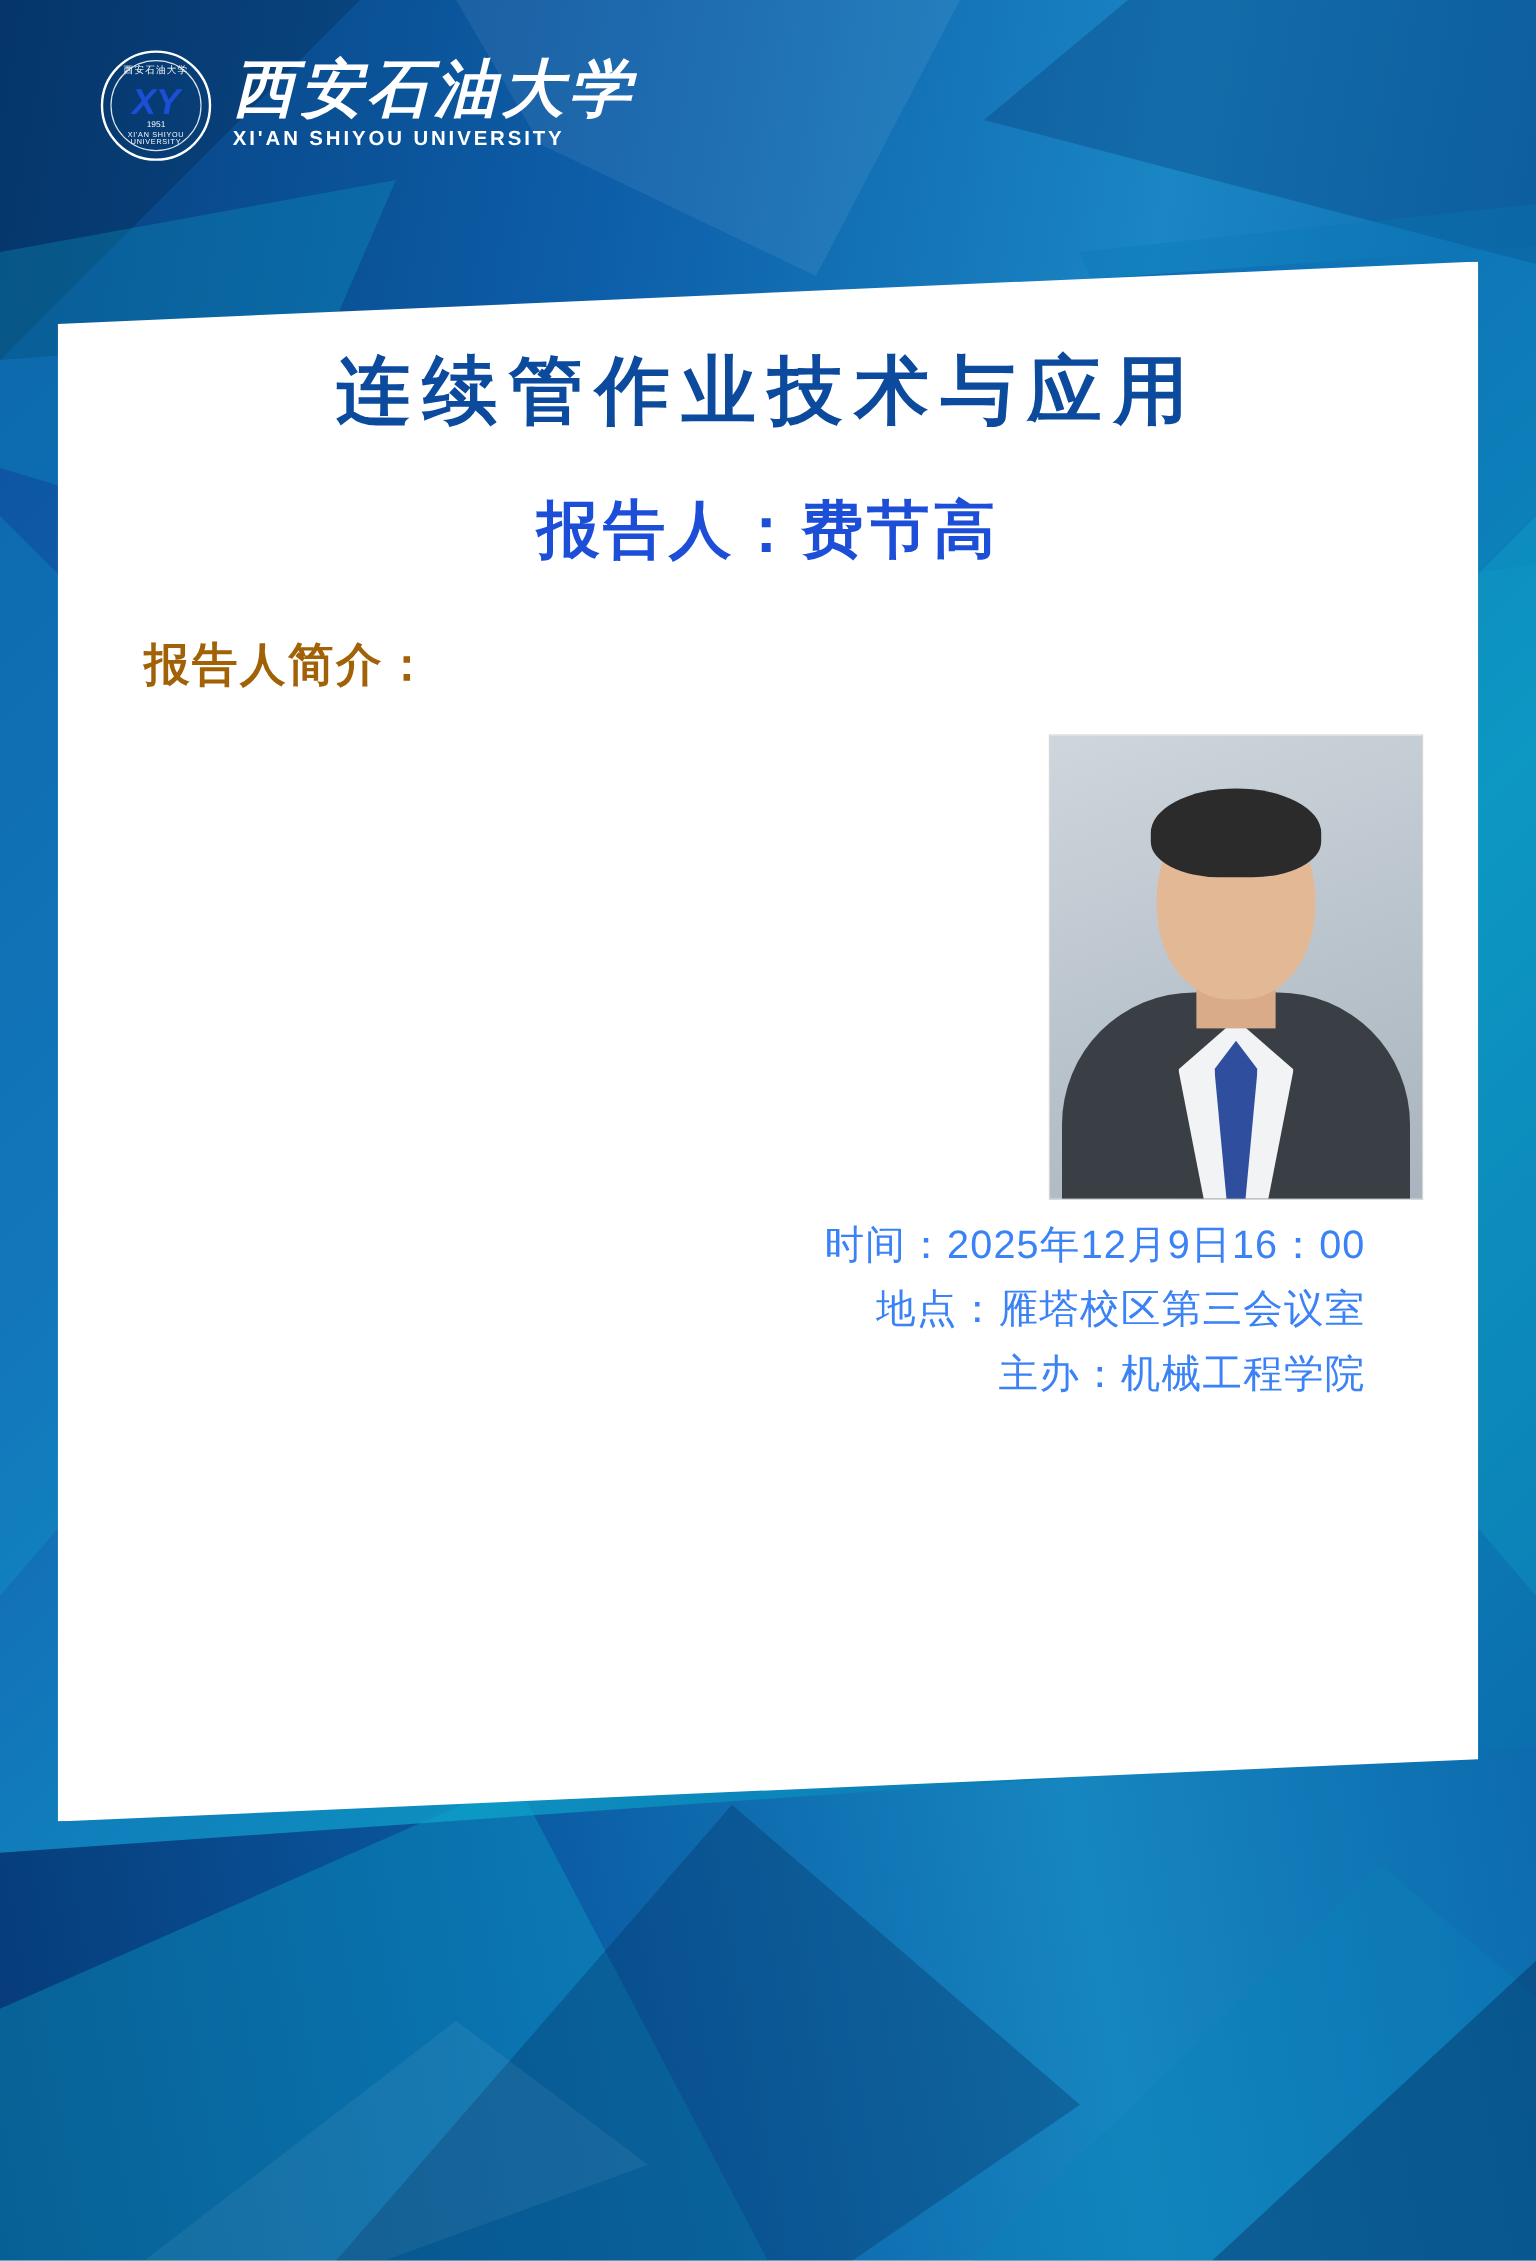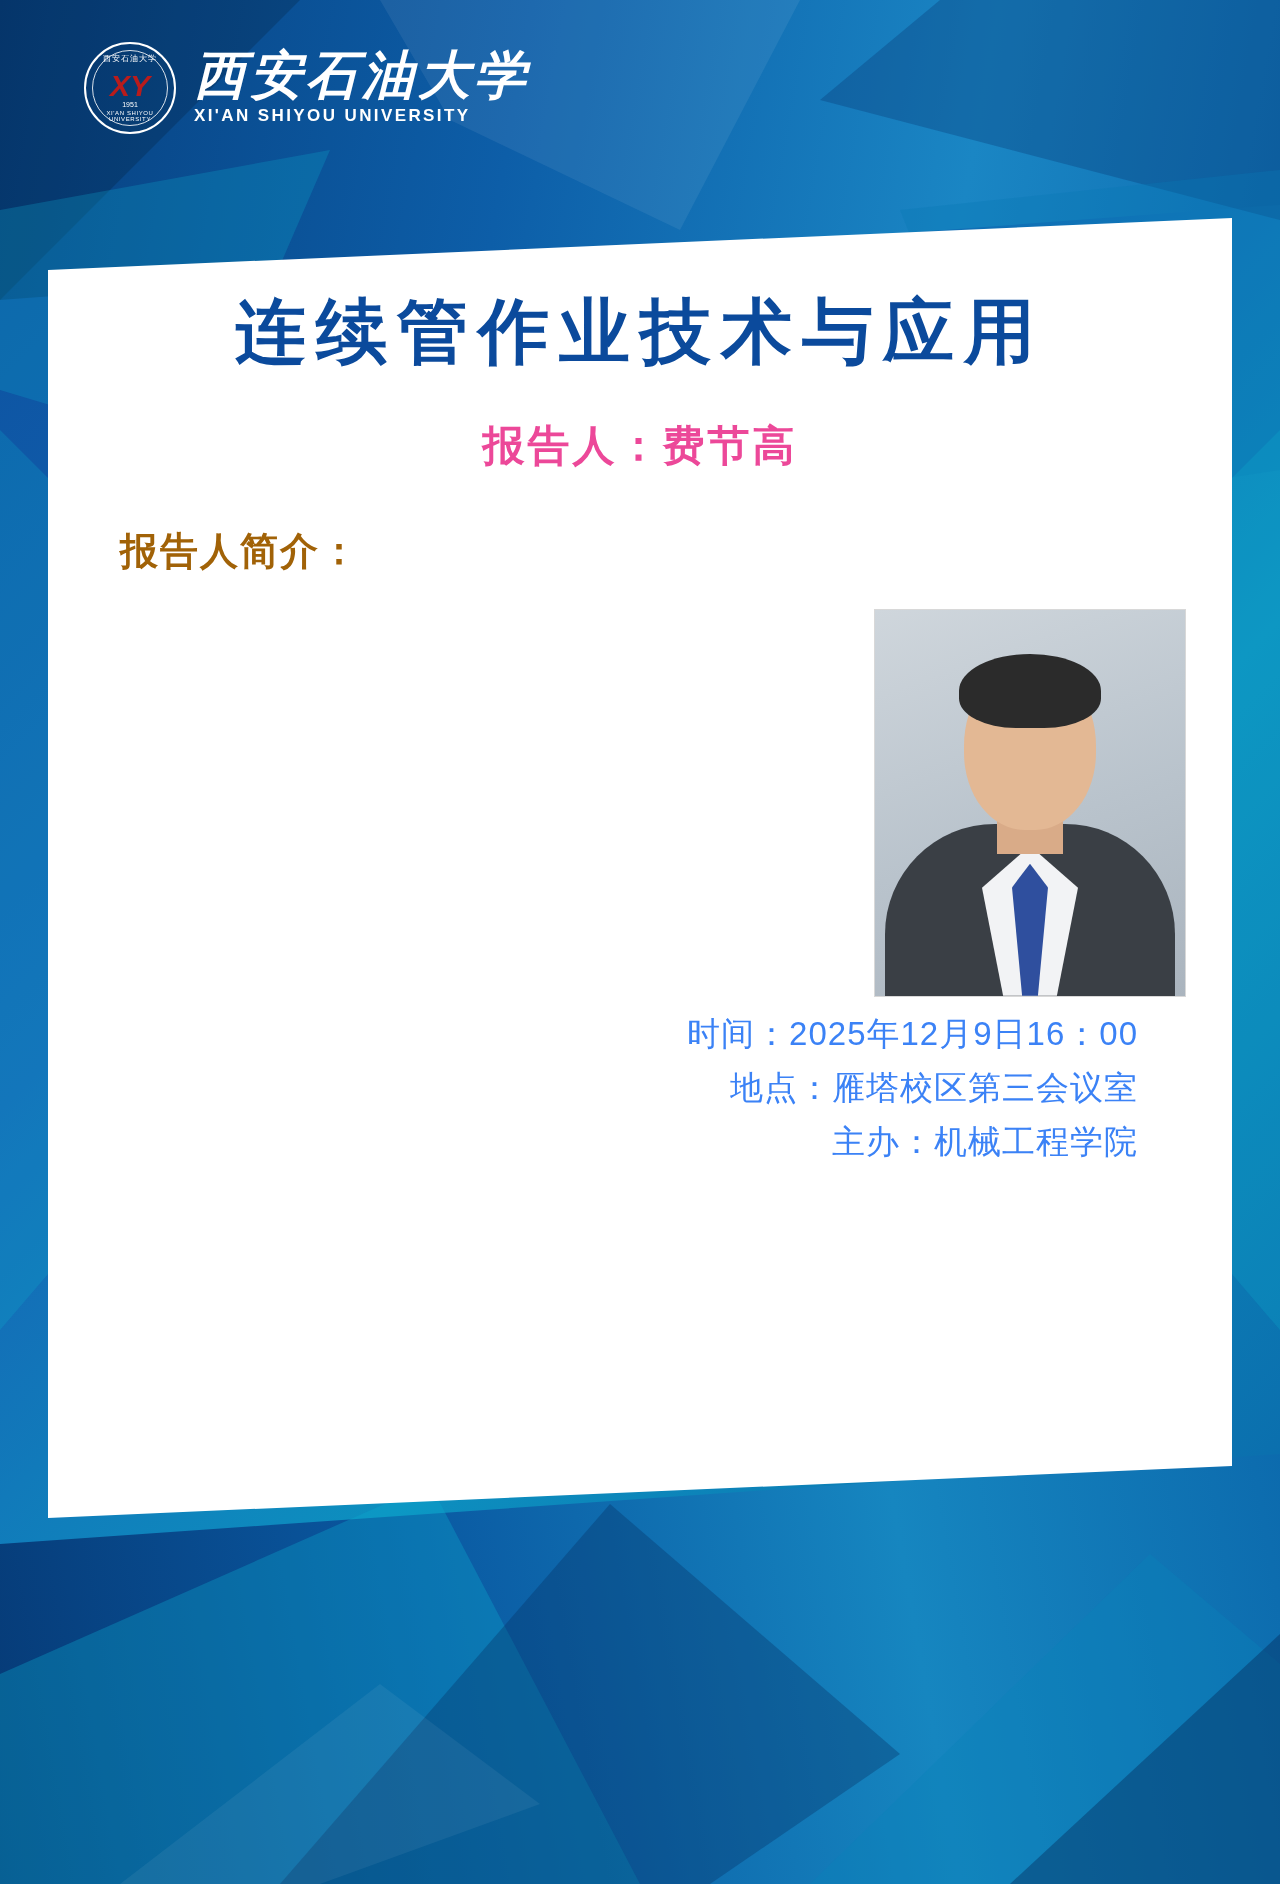--- a/index.html
+++ b/index.html
@@ -145,21 +145,21 @@
     bottom: 10px;
     left: 0; right: 0;
     text-align: center;
     font-size: 6px;
     letter-spacing: 0.6px;
     color: #fff;
   }
   .logo-badge .mark {
     font-size: 30px;
     font-weight: bold;
-    color: #b91c1c;
+    color: #1d4ed8;
     font-style: italic;
     line-height: 1;
     transform: translateY(-2px);
   }
   .logo-badge .year {
     position: absolute;
     bottom: 24px;
     left: 0; right: 0;
     text-align: center;
     font-size: 7px;
@@ -206,33 +206,33 @@
     height: 1270px;
     z-index: 5;
     box-sizing: border-box;
     padding: 0 42px;
   }
 
   .title {
     text-align: center;
     font-family: "Liberation Serif", "DejaVu Serif", serif;
     font-weight: bold;
-    font-size: 71px;
+    font-size: 62px;
     letter-spacing: 10px;
     color: #0b4a9c;
     margin-top: 42px;
     line-height: 1.15;
   }
   .subtitle {
     text-align: center;
     font-family: "Liberation Serif", "DejaVu Serif", serif;
     font-weight: bold;
-    font-size: 42px;
+    font-size: 52px;
     letter-spacing: 3px;
-    color: #ec4899;
+    color: #1d4ed8;
     margin-top: 44px;
   }
   .section-heading {
     font-family: Liberation Sans, sans-serif;
     font-weight: bold;
     font-size: 38px;
     letter-spacing: 2px;
     color: #a16207;
     margin-top: 52px;
     margin-left: 30px;

